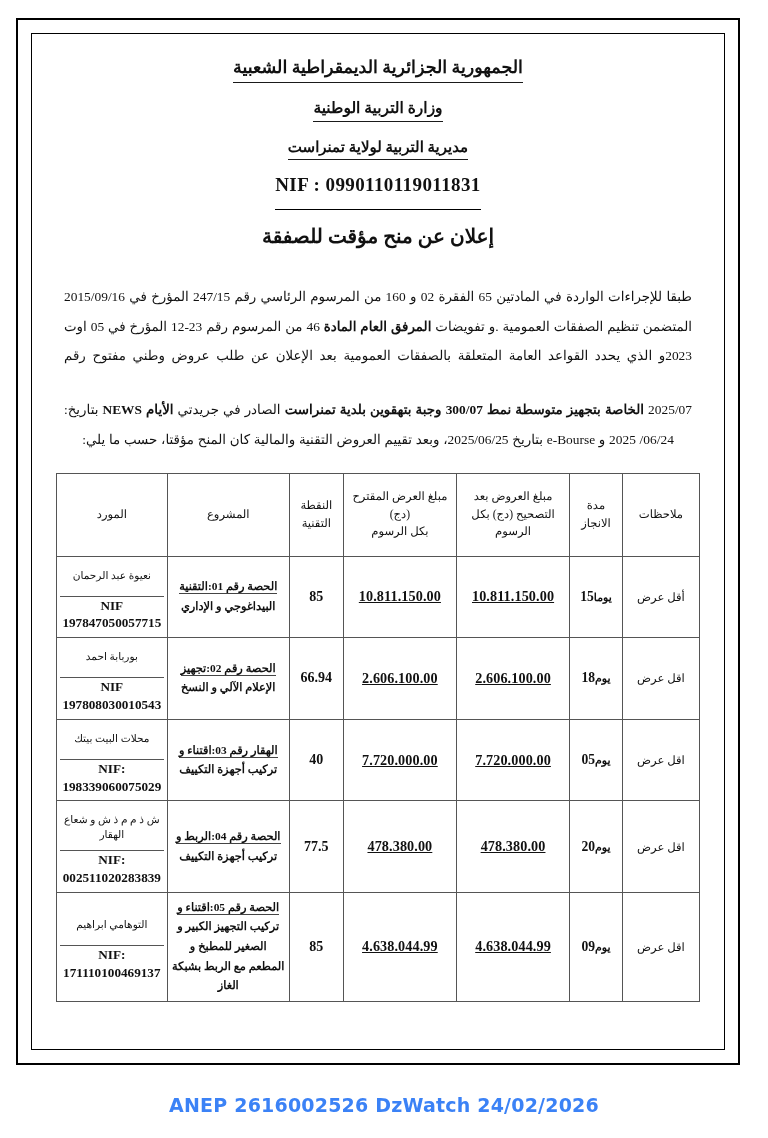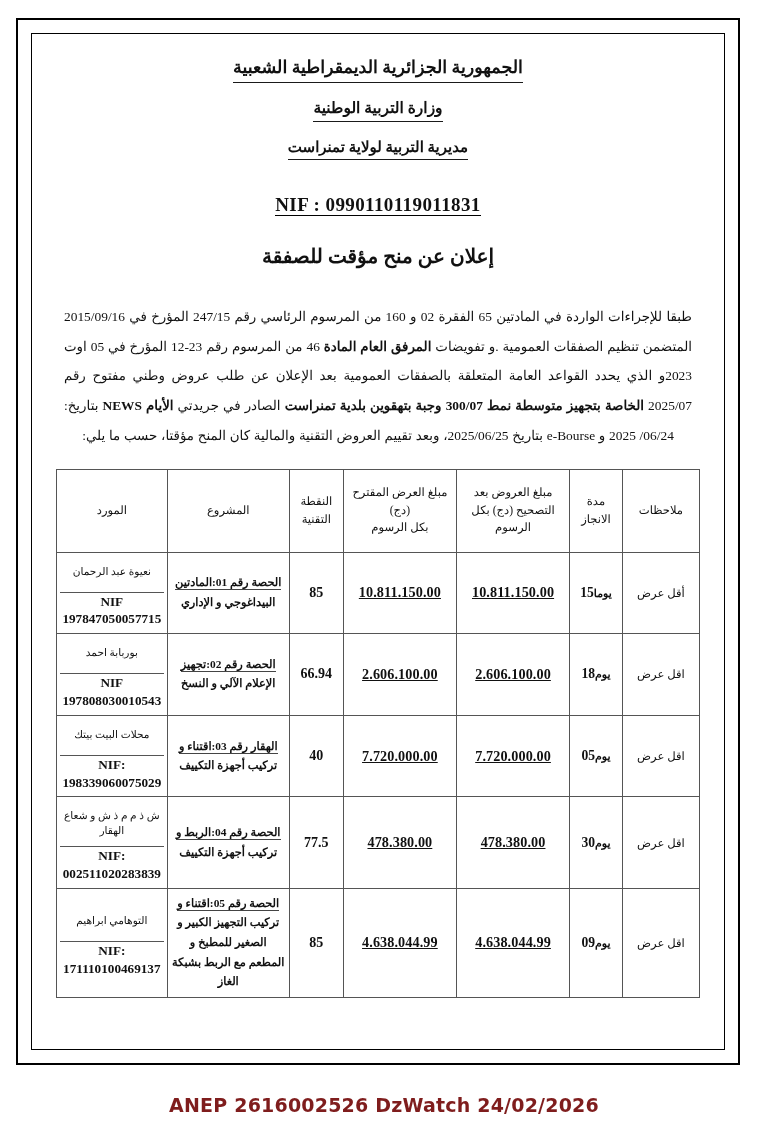--- a/index.html
+++ b/index.html
@@ -47,33 +47,33 @@
     display: inline-block;
     border-bottom: 1px solid #1a1a1a;
     padding-bottom: 2px;
     margin-bottom: 15px;
     font-weight: 700;
     line-height: 1.35;
     letter-spacing: 0.2px;
   }
   .hdr-1 { font-size: 17.5px; }
   .hdr-2 { font-size: 15.5px; }
-  .hdr-3 { font-size: 15px; margin-bottom: 34px; }
+  .hdr-3 { font-size: 15px; margin-bottom: 14px; }
 
   .nif-line {
     text-align: center;
     font-size: 19px;
     font-weight: 700;
     letter-spacing: 0.4px;
     margin-bottom: 28px;
     direction: ltr;
   }
   .nif-line span {
     border-bottom: 1.6px solid #000;
-    padding-bottom: 0;
+    padding-bottom: 14px;
   }
 
   .doc-title {
     text-align: center;
     font-size: 20px;
     font-weight: 700;
     margin-bottom: 34px;
     letter-spacing: 0.2px;
     margin-top: 12px;
   }
@@ -81,21 +81,21 @@
   
   .body-text {
     font-size: 13.4px;
     line-height: 2.22;
     text-align: justify;
     text-align-last: center;
     padding: 0 8px;
     margin-bottom: 18px;
     word-spacing: 0.4px;
   }
-  .body-text .b { font-weight: 700; }
+  .body-text .b { font-weight: 700; margin-top: 24px; }
   .ltr { direction: ltr; unicode-bidi: embed; display: inline-block; }
 
   
   table.award-table {
     width: 100%;
     border-collapse: collapse;
     table-layout: fixed;
     margin-top: 6px;
   }
   table.award-table th,
@@ -171,21 +171,21 @@
     font-size: 11.6px;
   }
 
   
   .anep-footer {
     position: absolute;
     left: 0;
     top: 1094px;
     width: 768px;
     text-align: center;
-    color: #7f1d1d;
+    color: #3b82f6;
     font-family: "DejaVu Sans", "Liberation Sans", sans-serif;
     font-size: 19px;
     font-weight: 700;
     letter-spacing: 0.2px;
     direction: ltr;
   }
 </style>
 </head>
 <body>
 
@@ -237,21 +237,21 @@
           <th>المورد</th>
         </tr>
       </thead>
       <tbody>
           <tr>
             <td class="notes-cell">أقل عرض</td>
             <td class="duration-cell"><span> يوما</span><span class="num">15</span></td>
             <td class="amount-cell">10.811.150.00</td>
             <td class="amount-cell">10.811.150.00</td>
             <td class="score-cell">85</td>
-            <td class="project-cell"><span class="lot-head">الحصة رقم 01:المادتين</span> <span>البيداغوجي و الإداري</span></td>
+            <td class="project-cell"><span class="lot-head">الحصة رقم 01:التقنية</span> <span>البيداغوجي و الإداري</span></td>
             <td class="supplier-cell">
               <div class="sup-name">نعيوة عبد الرحمان</div>
               <div class="sup-nif">
                 <div>NIF</div>
                 <div>197847050057715</div>
               </div>
             </td>
           </tr>
           <tr>
             <td class="notes-cell">اقل عرض</td>
@@ -278,21 +278,21 @@
             <td class="supplier-cell">
               <div class="sup-name">محلات البيت بيتك</div>
               <div class="sup-nif">
                 <div>NIF:</div>
                 <div>198339060075029</div>
               </div>
             </td>
           </tr>
           <tr>
             <td class="notes-cell">اقل عرض</td>
-            <td class="duration-cell"><span> يوم</span><span class="num">30</span></td>
+            <td class="duration-cell"><span> يوم</span><span class="num">20</span></td>
             <td class="amount-cell">478.380.00</td>
             <td class="amount-cell">478.380.00</td>
             <td class="score-cell">77.5</td>
             <td class="project-cell"><span class="lot-head">الحصة رقم 04:الربط و</span> <span>تركيب أجهزة التكييف</span></td>
             <td class="supplier-cell">
               <div class="sup-name">ش ذ م م ذ ش و شعاع الهقار</div>
               <div class="sup-nif">
                 <div>NIF:</div>
                 <div>002511020283839</div>
               </div>

